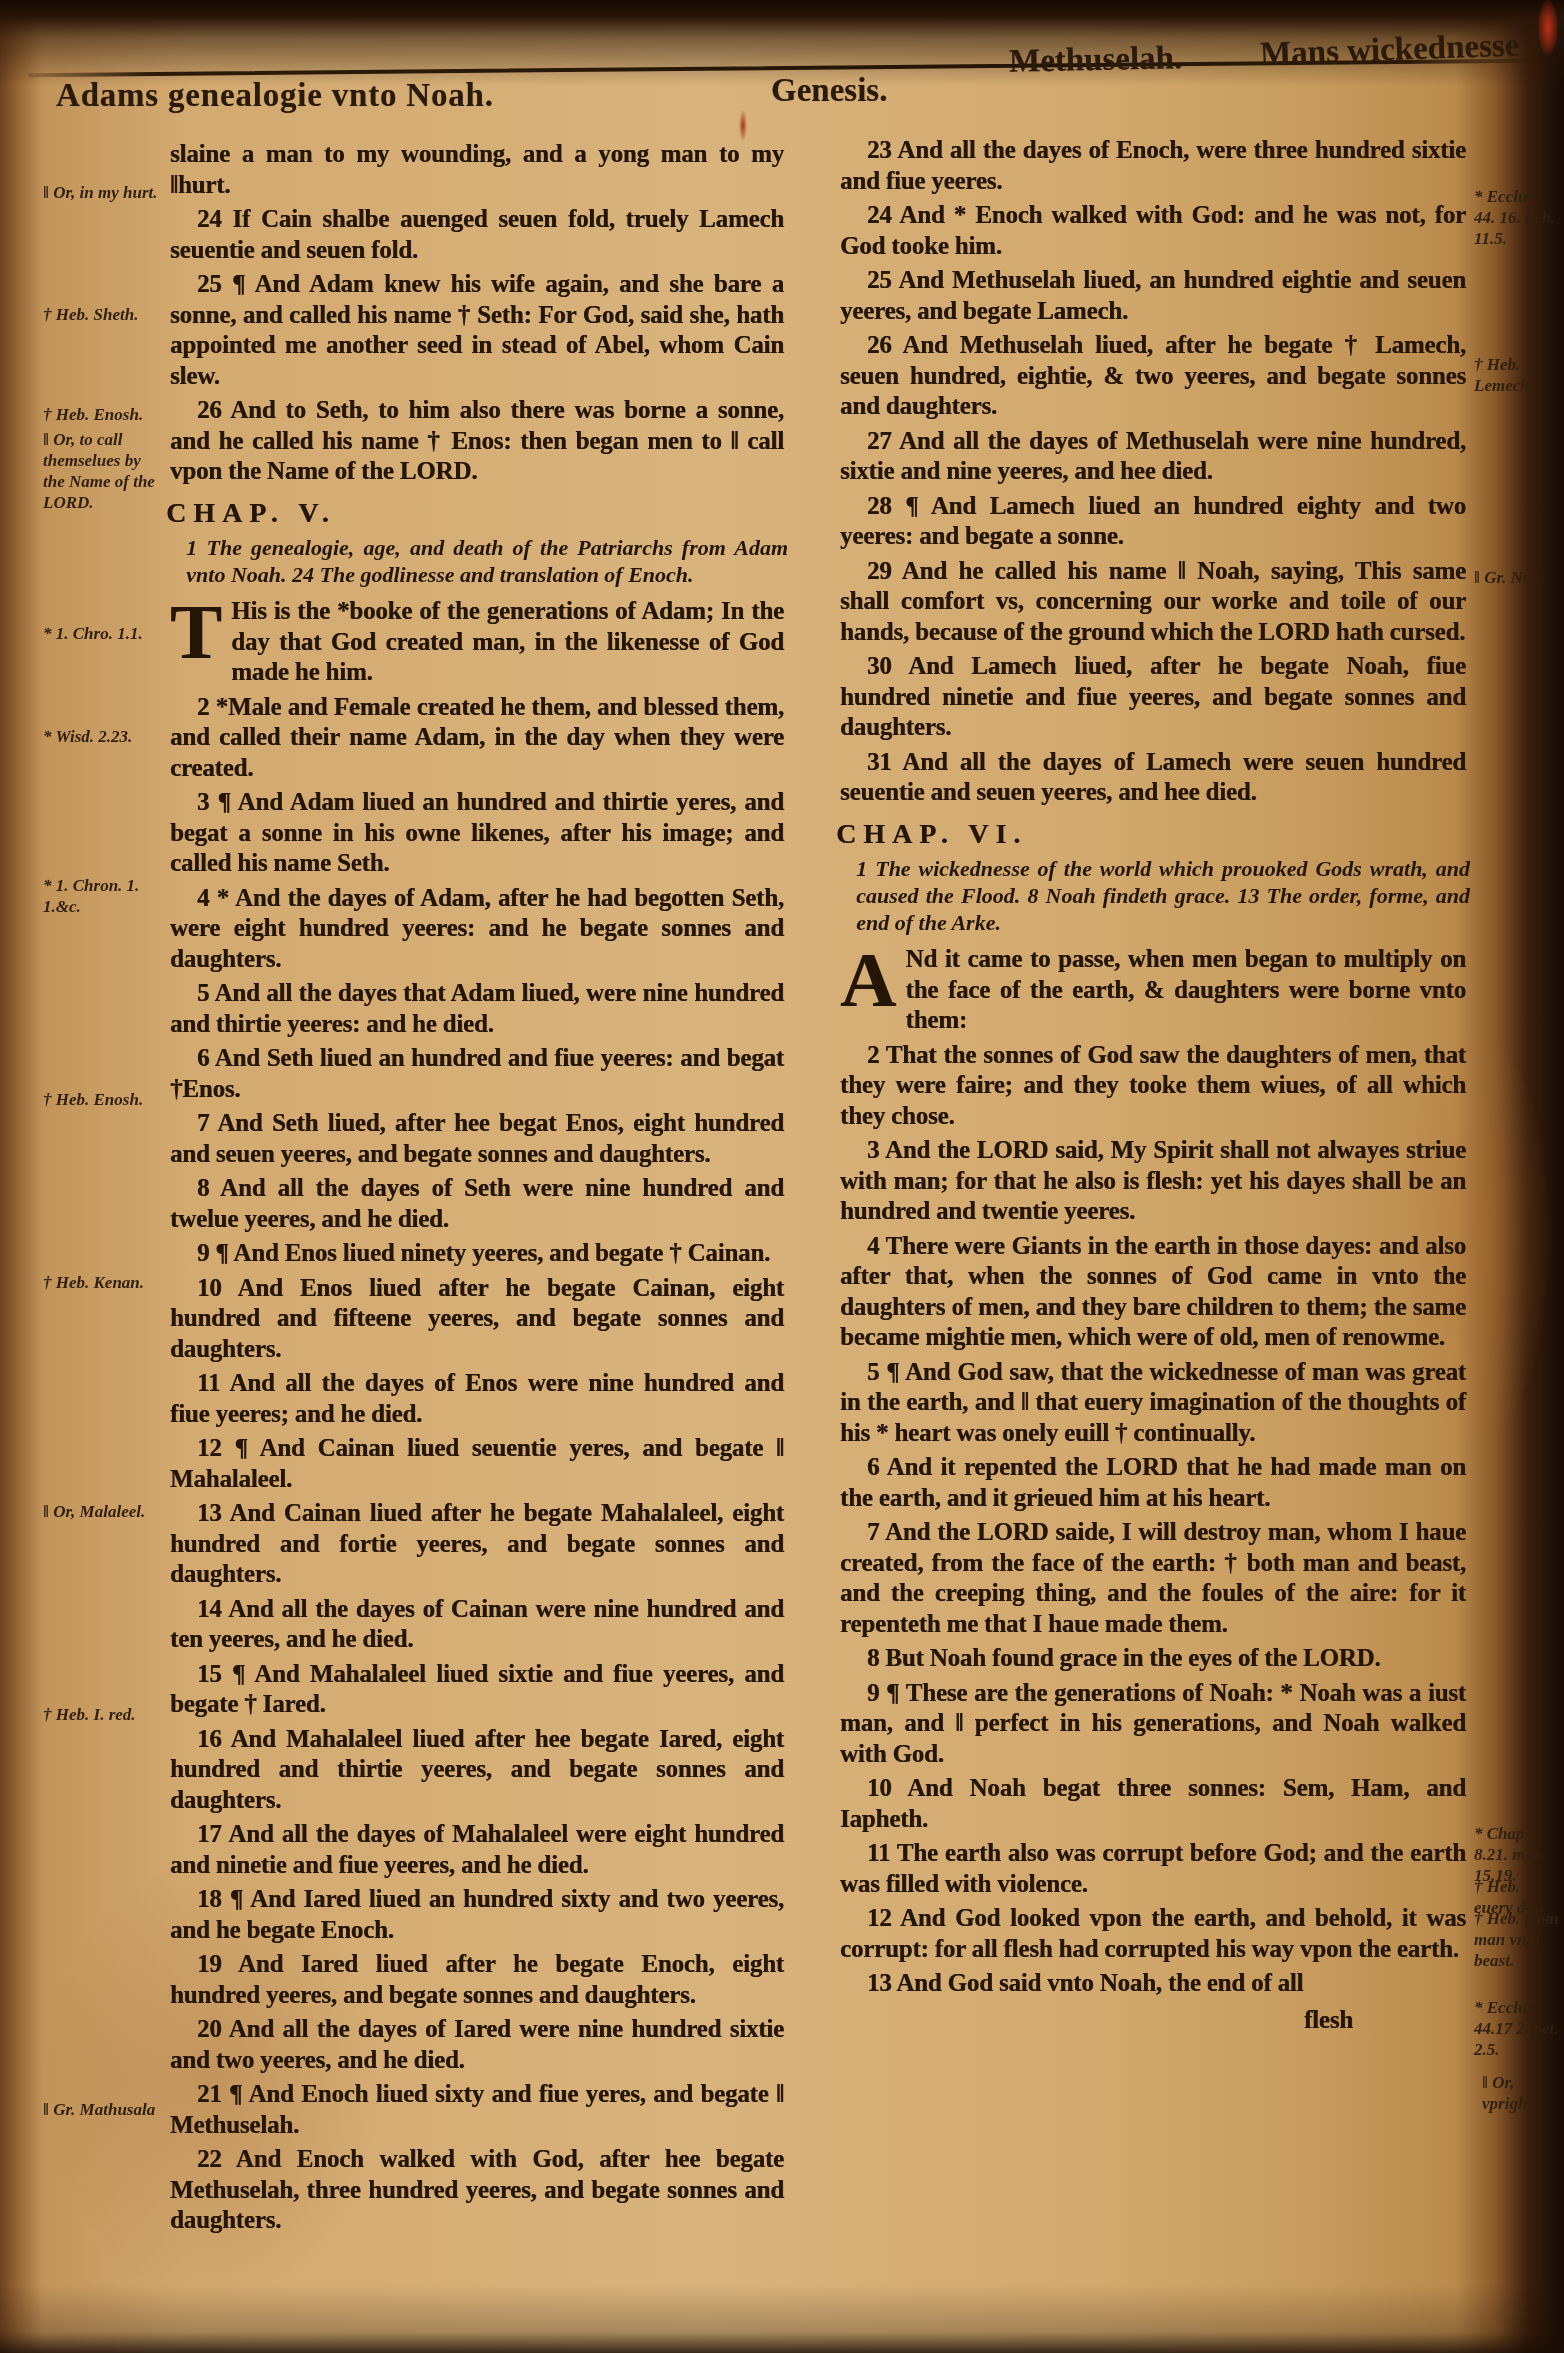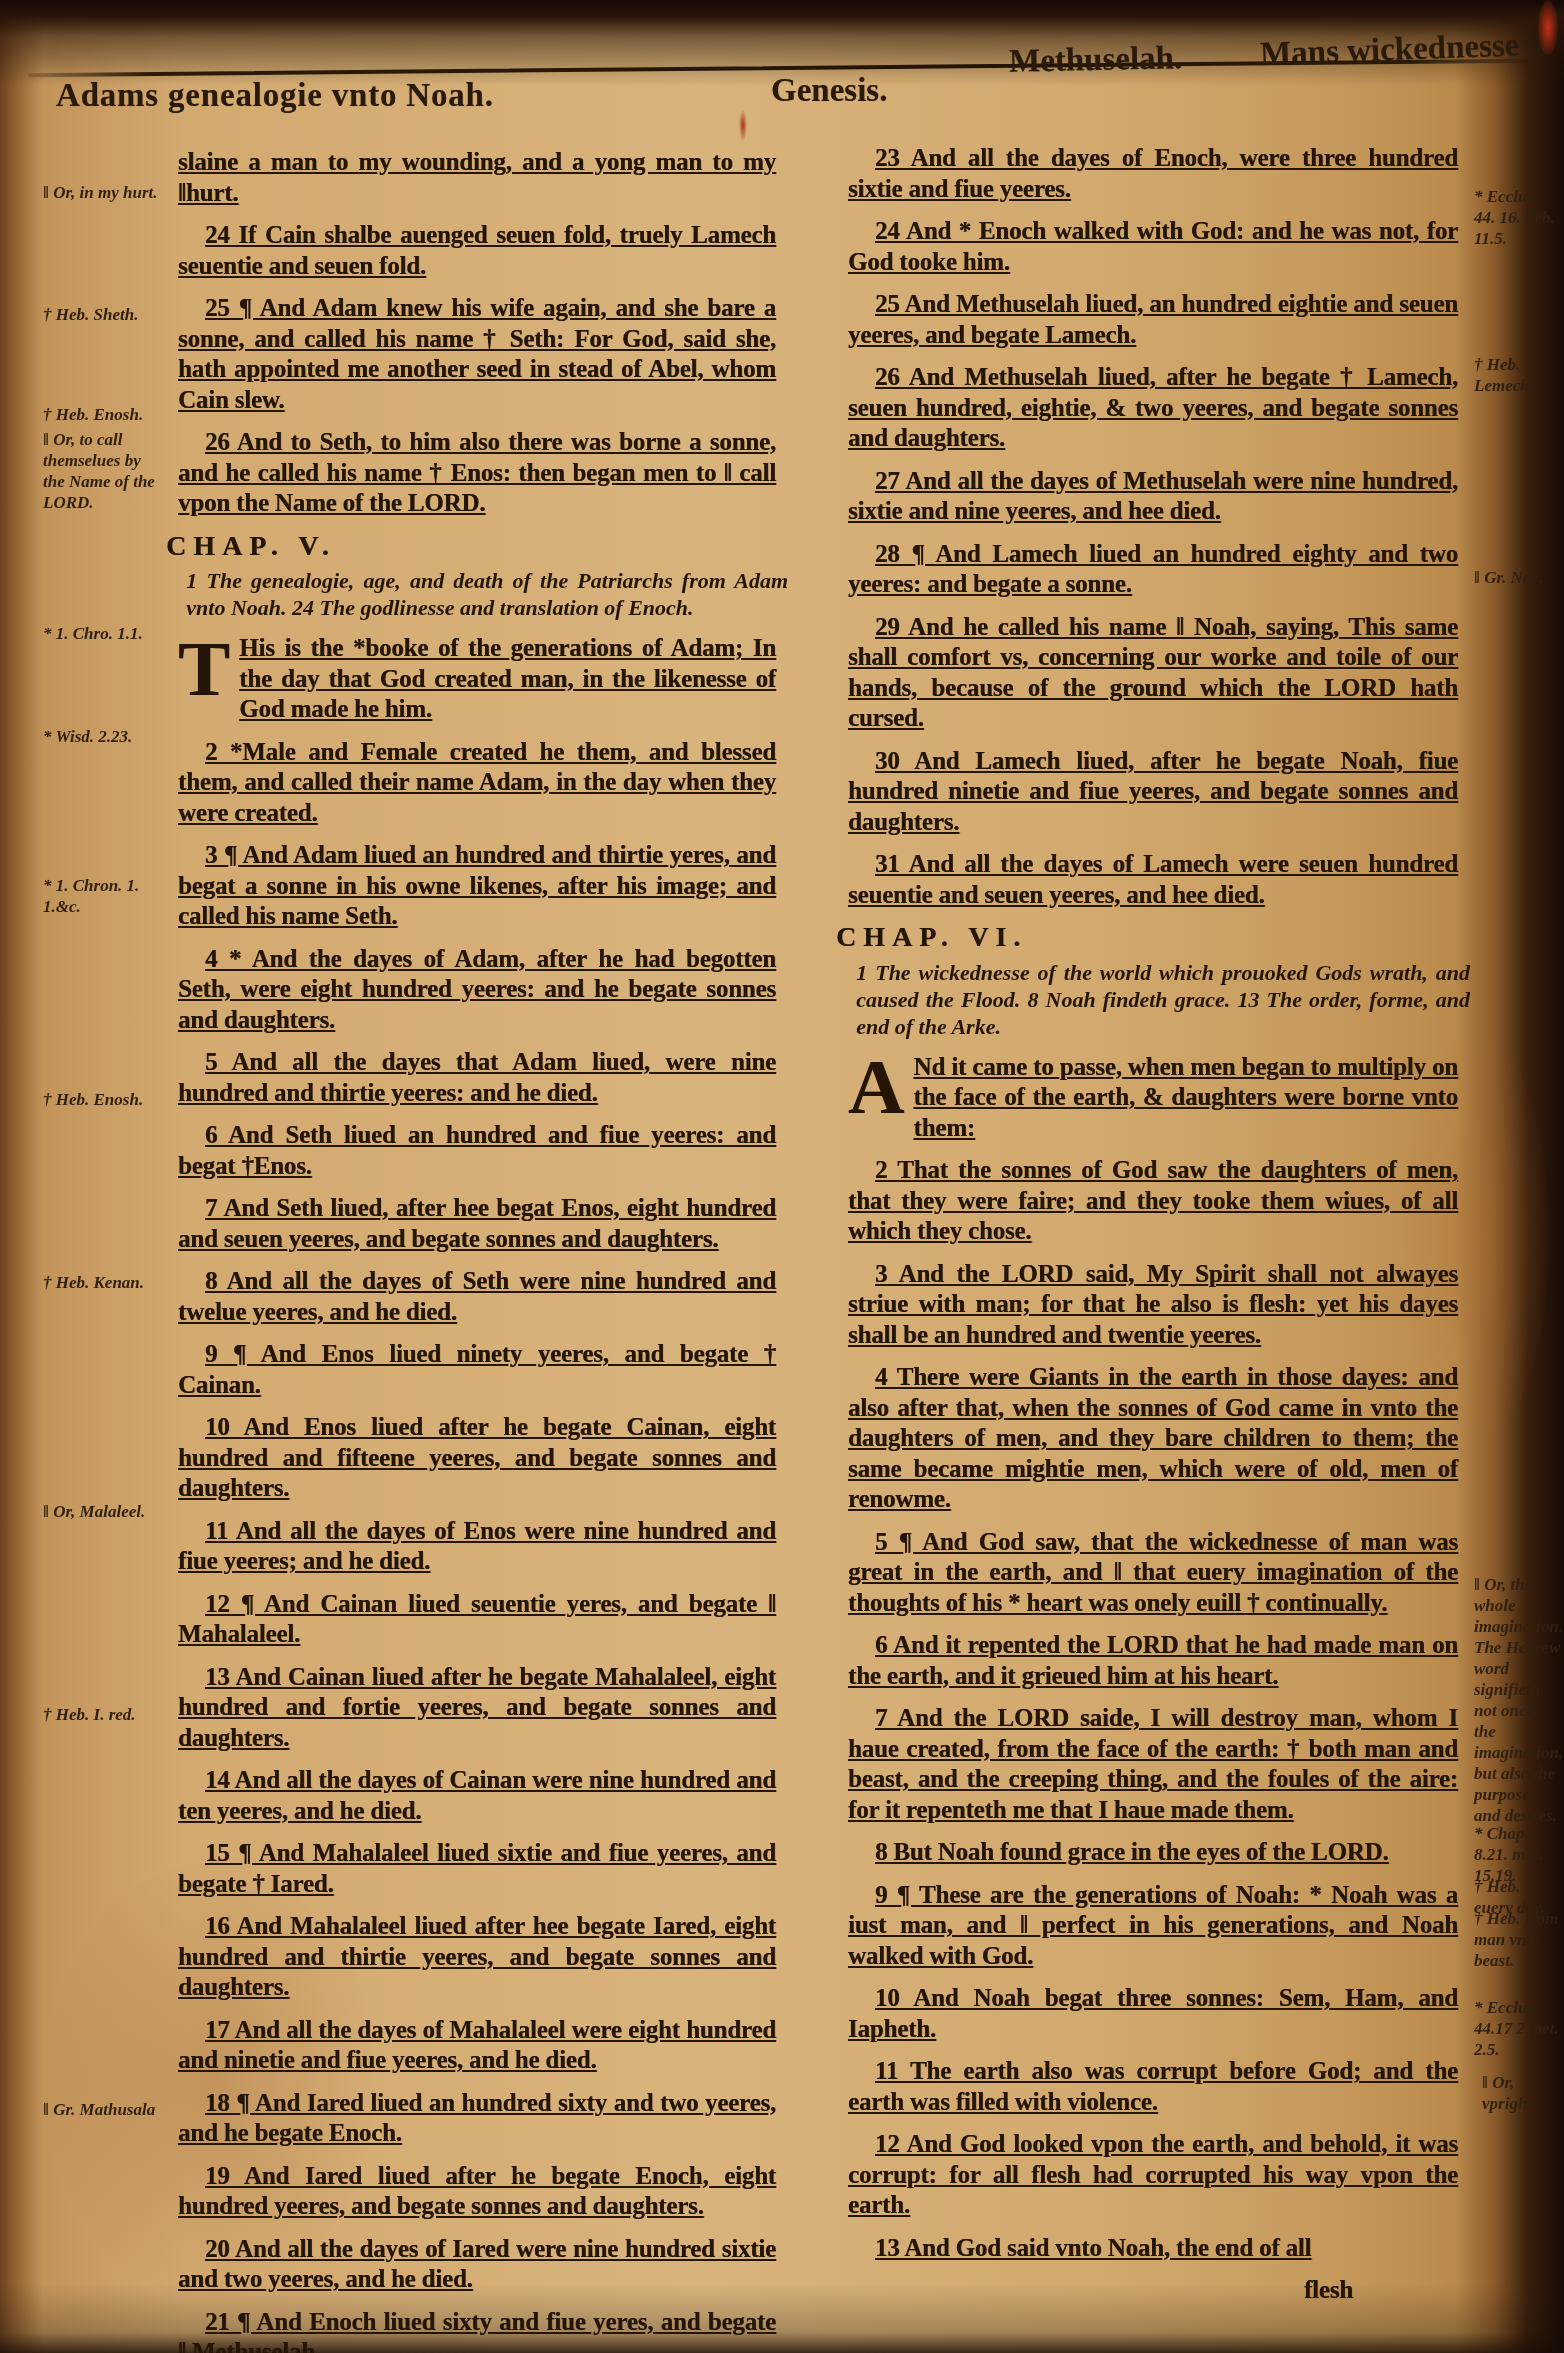--- a/index.html
+++ b/index.html
@@ -39,21 +39,21 @@
   .hdr-right-2{left:1260px;top:31px;font-size:33px;transform:rotate(-2deg);}
   
   .col{
     position:absolute;color:#241507;font-weight:700;
     font-size:25px;line-height:30.5px;text-align:justify;
     text-shadow:0.4px 0 0 rgba(36,21,7,.75);
     letter-spacing:-0.2px;
   }
   .col-left{left:166px;top:135px;width:622px;}
   .col-right{left:836px;top:131px;width:634px;}
-  .verse{margin:12px;text-indent:27px;text-decoration:underline;}
+  .verse{margin:4px;text-indent:27px;}
   .verse.noindent{text-indent:0;}
   .chap{
     font-size:28px;letter-spacing:7px;text-indent:0;
     margin:11px 0 6.3px 0;font-weight:700;
   }
   .summary{
     font-style:italic;font-weight:600;font-size:22px;line-height:27px;
     margin:1.6px 0 7.8px 0;padding-left:20.3px;text-shadow:none;
     letter-spacing:0;
   }
@@ -159,21 +159,20 @@
       <p class="verse">11 The earth also was corrupt before God; and the earth was filled with violence.</p>
       <p class="verse">12 And God looked vpon the earth, and behold, it was corrupt: for all flesh had corrupted his way vpon the earth.</p>
       <p class="verse">13 And God said vnto Noah, the end of all</p>
       <div class="catchword">flesh</div>
     </div>
 
   <div class="mright">
       <div class="mnote" style="top: 186px;">* Ecclus. 44. 16. heb. 11.5.</div>
       <div class="mnote" style="top: 354px;">† Heb. Lemech.</div>
       <div class="mnote" style="top: 567px;">‖ Gr. Noe.</div>
-      <div class="mnote" style="top: 1574px;">‖ Or, the whole imagination. The Hebrew word signifieth not onely the imagination, but also the purposes and desires.</div>
       <div class="mnote" style="top: 1823px;">* Chap. 8.21. mat. 15.19.</div>
       <div class="mnote" style="top: 1876px;">† Heb. euery day.</div>
       <div class="mnote" style="top: 1908px;">† Heb. from man vnto beast.</div>
       <div class="mnote" style="top: 1997px;">* Ecclus 44.17 2. pet. 2.5.</div>
       <div class="mnote" style="top: 2072px; margin-left: 8px;">‖ Or, vpright.</div>
     </div>
 </div>
 
 
 </body></html>

